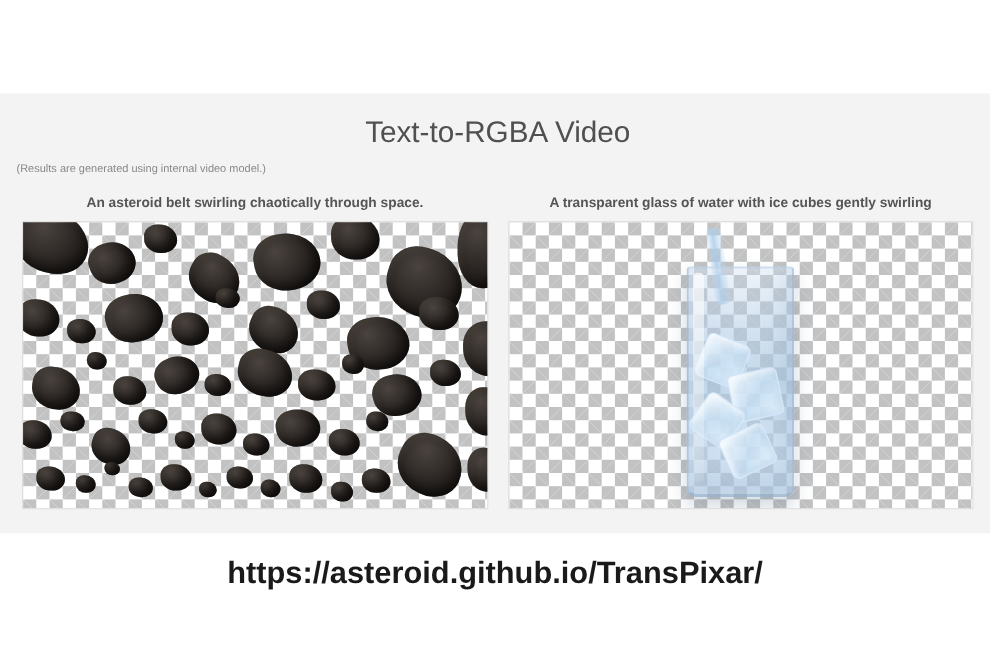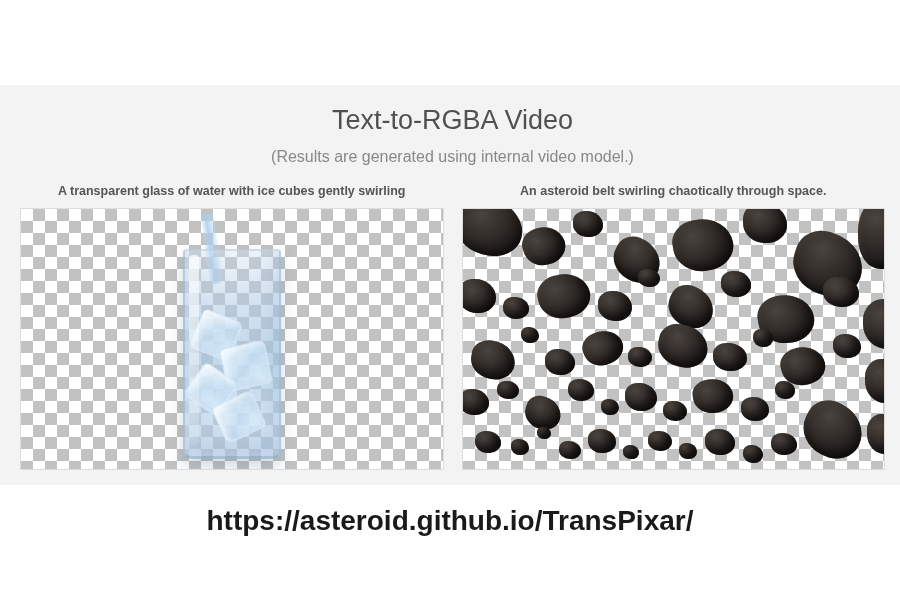--- a/index.html
+++ b/index.html
@@ -20,22 +20,22 @@
   height: 400px;
 }
 .title {
   text-align: center;
   font-size: 27px;
   font-weight: 500;
   color: #505050;
   margin-bottom: 12px;
 }
 .subtitle {
-  text-align: center;
-  font-size: 16px;
+  text-align: left;
+  font-size: 10px;
   color: #888888;
   margin-bottom: 18px;
 }
 .examples-row {
   display: flex;
   gap: 18px;
   padding: 0 5px;
 }
 .example {
   flex: 1;
@@ -157,35 +157,20 @@
 
 <div class="spacer-top"></div>
 
 <div class="main-section">
   <h2 class="title">Text-to-RGBA Video</h2>
   <p class="subtitle">(Results are generated using internal video model.)</p>
 
   <div class="examples-row">
 
     <div class="example">
-      <div class="caption">A transparent glass of water with ice cubes gently swirling</div>
-      <div class="checker-frame">
-        <div class="glass-container">
-          <div class="water-pour"></div>
-          <div class="glass-body"></div>
-          <div class="ice ice1"></div>
-          <div class="ice ice2"></div>
-          <div class="ice ice3"></div>
-          <div class="ice ice4"></div>
-          <div class="glass-highlight"></div>
-        </div>
-      </div>
-    </div>
-
-    <div class="example">
       <div class="caption">An asteroid belt swirling chaotically through space.</div>
       <div class="checker-frame">
         <div class="asteroid-field">
           <div class="rock" style="left:-8px;top:-10px;width:68px;height:56px;transform:rotate(14deg)"></div>
           <div class="rock" style="left:60px;top:18px;width:42px;height:38px;transform:rotate(-20deg)"></div>
           <div class="rock" style="left:110px;top:2px;width:30px;height:26px"></div>
           <div class="rock" style="left:150px;top:30px;width:48px;height:42px;transform:rotate(30deg)"></div>
           <div class="rock" style="left:210px;top:10px;width:60px;height:52px;transform:rotate(-10deg)"></div>
           <div class="rock" style="left:280px;top:-6px;width:44px;height:40px"></div>
           <div class="rock" style="left:330px;top:24px;width:70px;height:62px;transform:rotate(18deg)"></div>
@@ -235,16 +220,31 @@
           <div class="rock" style="left:160px;top:236px;width:16px;height:14px"></div>
           <div class="rock" style="left:185px;top:222px;width:24px;height:20px"></div>
           <div class="rock" style="left:216px;top:234px;width:18px;height:16px"></div>
           <div class="rock" style="left:242px;top:220px;width:30px;height:26px"></div>
           <div class="rock" style="left:280px;top:236px;width:20px;height:18px"></div>
           <div class="rock" style="left:308px;top:224px;width:26px;height:22px"></div>
         </div>
       </div>
     </div>
 
+    <div class="example">
+      <div class="caption">A transparent glass of water with ice cubes gently swirling</div>
+      <div class="checker-frame">
+        <div class="glass-container">
+          <div class="water-pour"></div>
+          <div class="glass-body"></div>
+          <div class="ice ice1"></div>
+          <div class="ice ice2"></div>
+          <div class="ice ice3"></div>
+          <div class="ice ice4"></div>
+          <div class="glass-highlight"></div>
+        </div>
+      </div>
+    </div>
+
   </div>
 </div>
 
 <div class="footer-url">https://asteroid.github.io/TransPixar/</div>
 
 </body></html>

